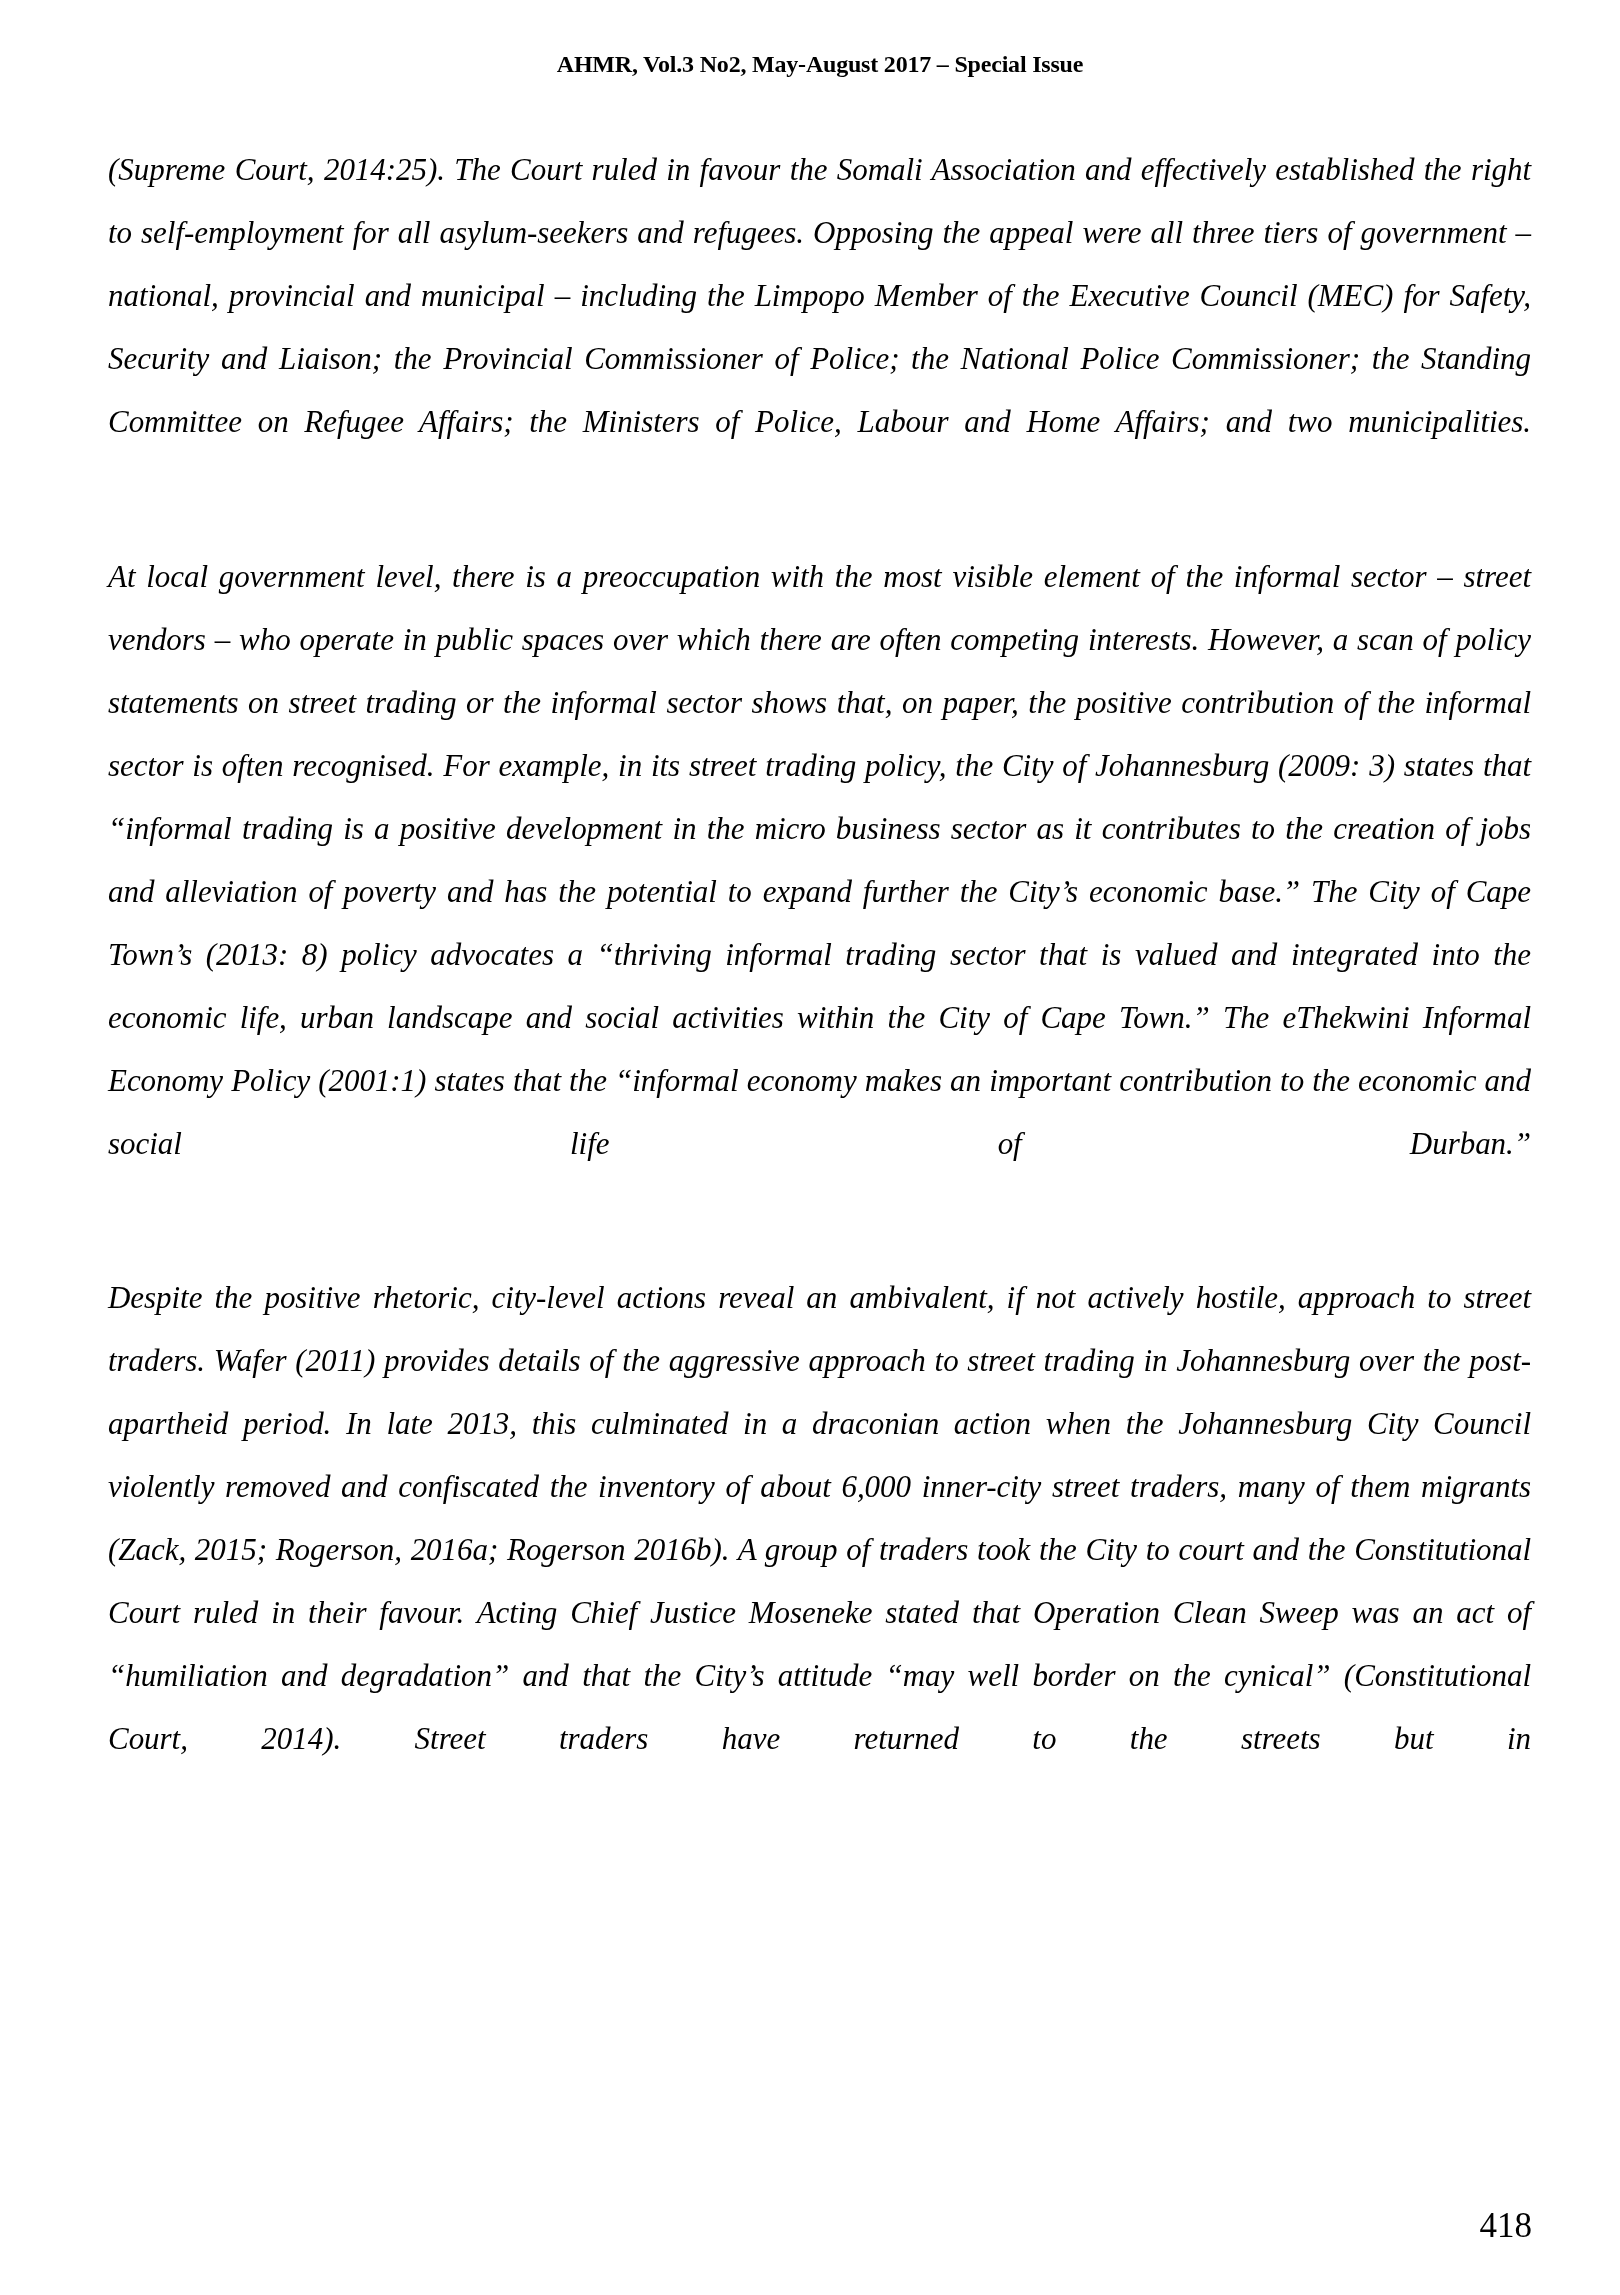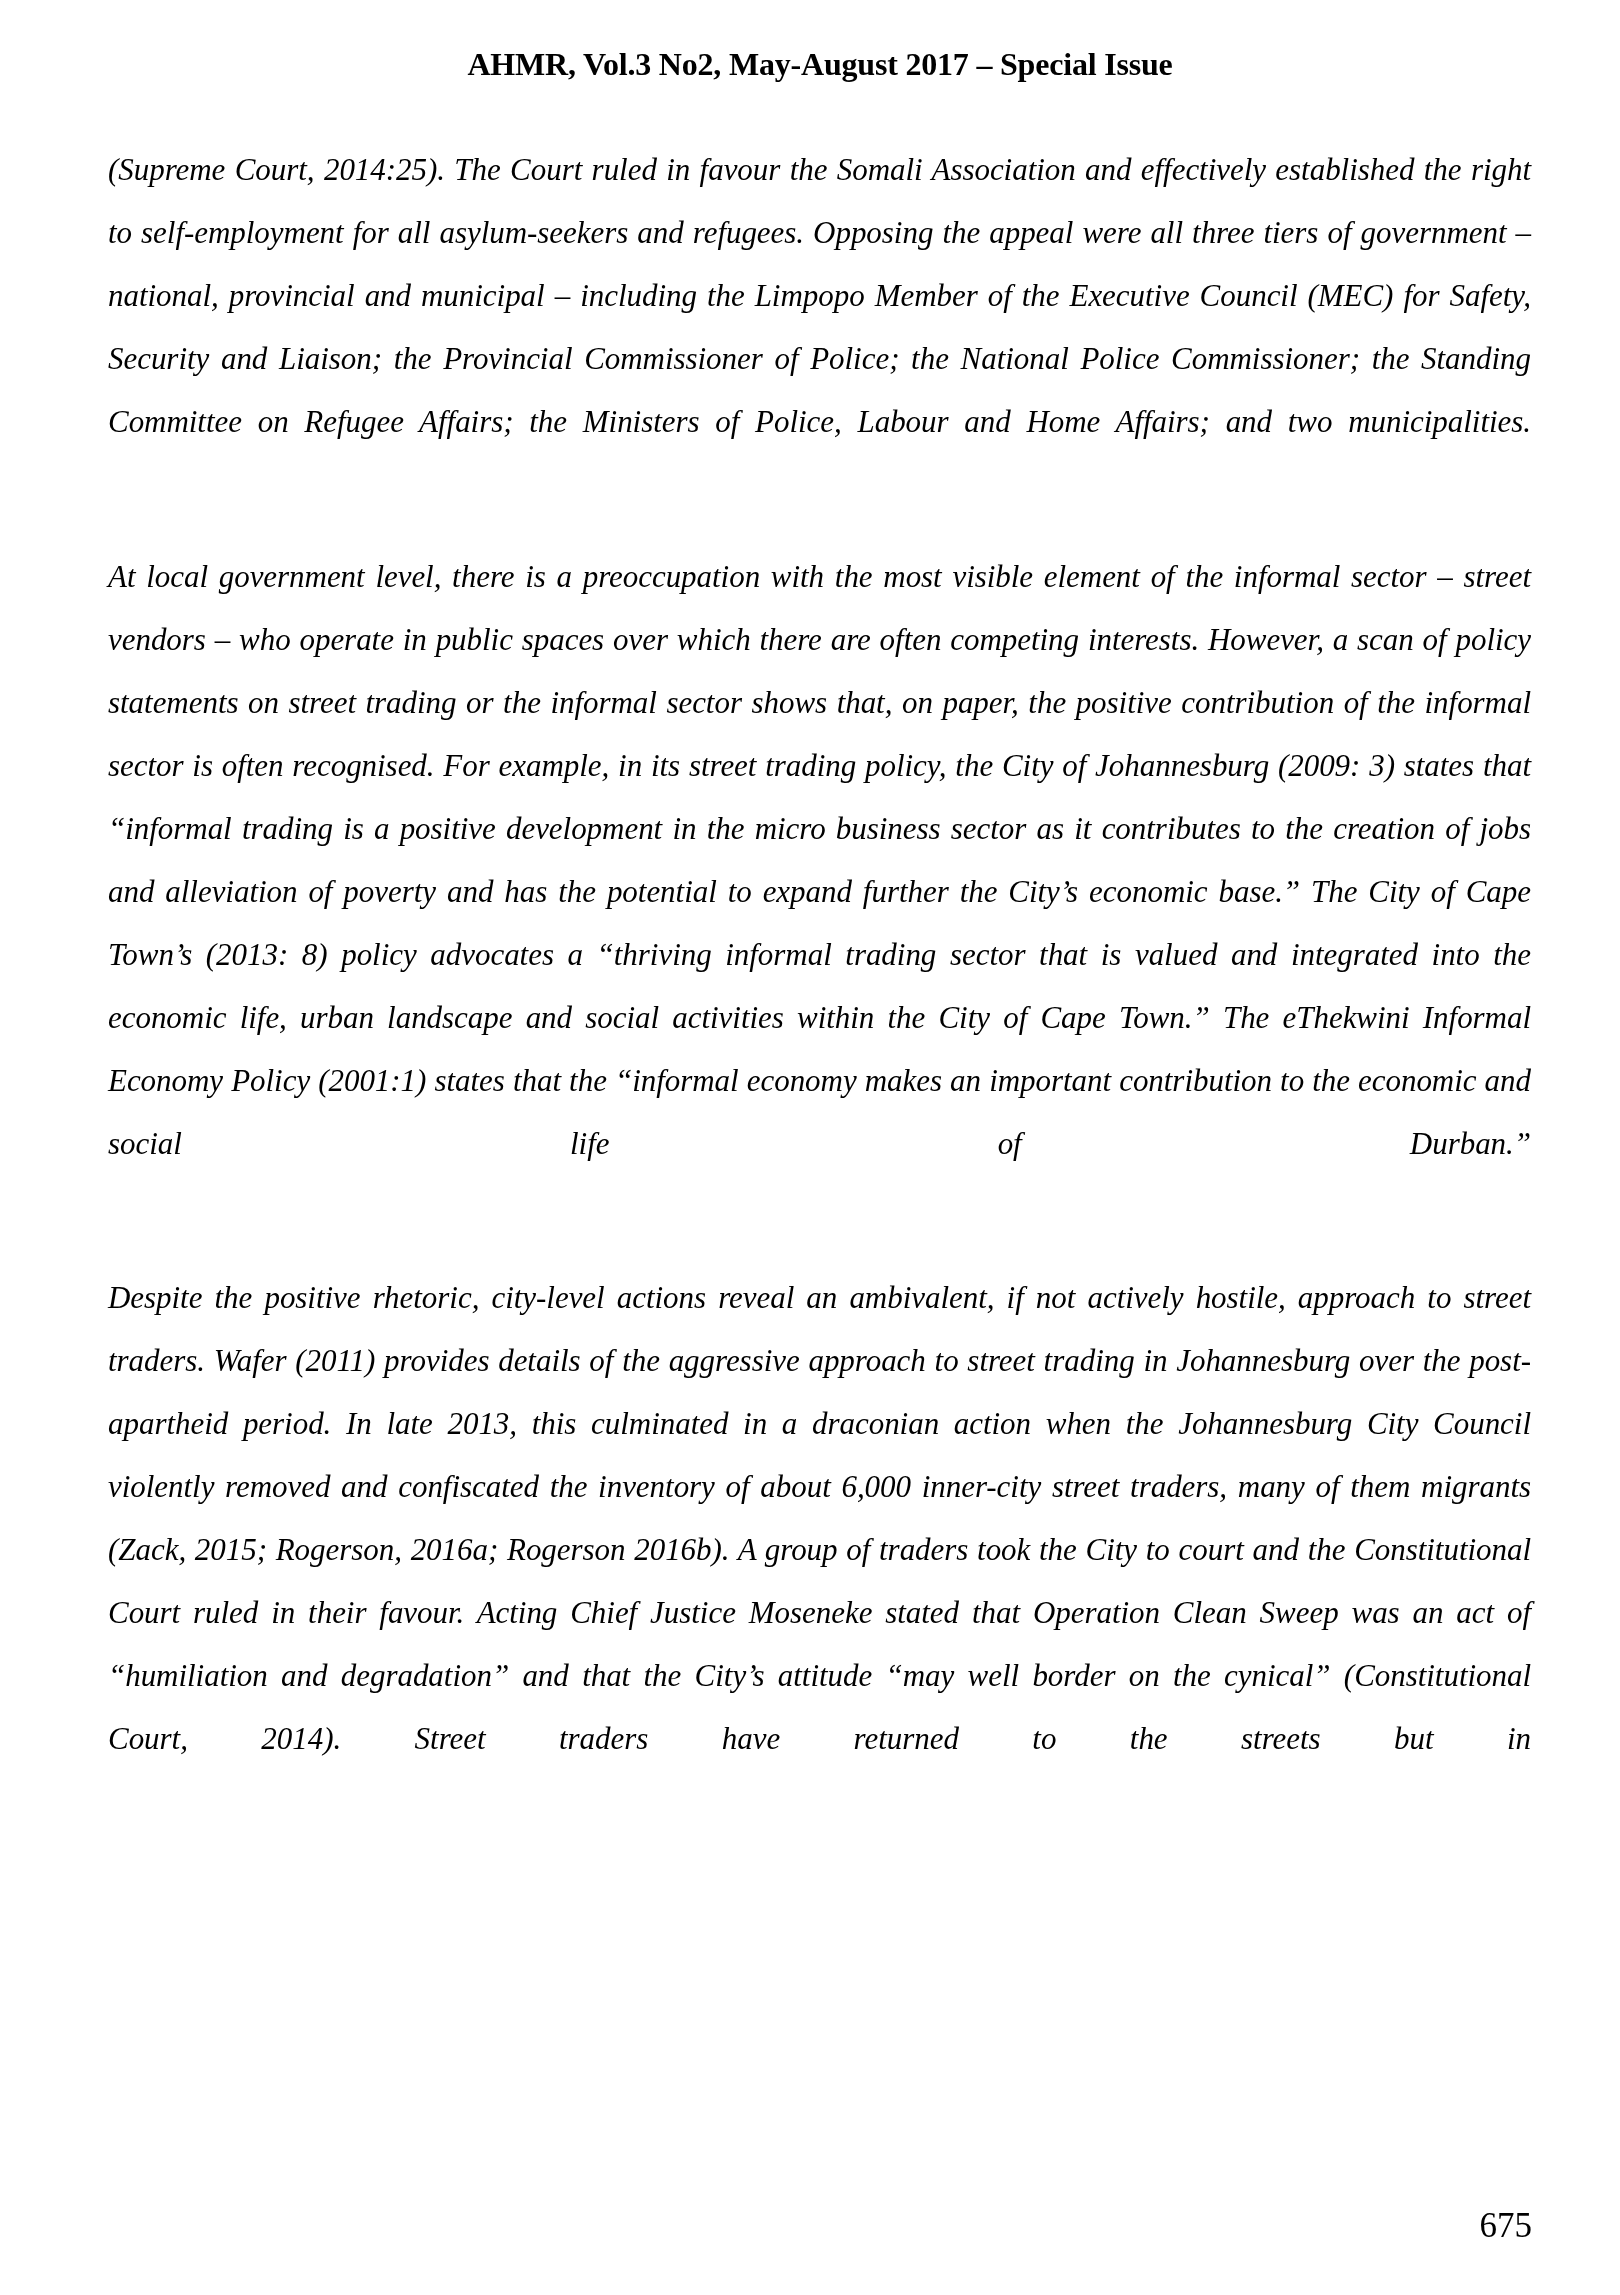--- a/index.html
+++ b/index.html
@@ -25,21 +25,21 @@
   }
 
   
   .running-head {
     position: absolute;
     top: 44px;
     left: 108px;
     right: 89px;
     text-align: center;
     font-weight: bold;
-    font-size: 32px;
+    font-size: 24px;
     line-height: 40px;
     letter-spacing: -0.2px;
     white-space: nowrap;
   }
 
   
   .body-column {
     position: absolute;
     top: 138px;
     left: 108px;
@@ -87,16 +87,16 @@
 <div class="page">
 
   <div class="running-head">AHMR, Vol.3 No2, May-August 2017 – Special Issue</div>
 
   <div class="body-column">
     <p class="para">(Supreme Court, 2014:25). The Court ruled in favour the Somali Association and effectively established the right to self-employment for all asylum-seekers and refugees. Opposing the appeal were all three tiers of government – national, provincial and municipal – including the Limpopo Member of the Executive Council (MEC) for Safety, Security and Liaison; the Provincial Commissioner of Police; the National Police Commissioner; the Standing Committee on Refugee Affairs; the Ministers of Police, Labour and Home Affairs; and two municipalities.</p>
     <p class="para">At local government level, there is a preoccupation with the most visible element of the informal sector – street vendors – who operate in public spaces over which there are often competing interests. However, a scan of policy statements on street trading or the informal sector shows that, on paper, the positive contribution of the informal sector is often recognised. For example, in its street trading policy, the City of Johannesburg (2009: 3) states that “informal trading is a positive development in the micro business sector as it contributes to the creation of jobs and alleviation of poverty and has the potential to expand further the City’s economic base.” The City of Cape Town’s (2013: 8) policy advocates a “thriving informal trading sector that is valued and integrated into the economic life, urban landscape and social activities within the City of Cape Town.” The eThekwini Informal Economy Policy (2001:1) states that the “informal economy makes an important contribution to the economic and social life of Durban.”</p>
     <p class="para">Despite the positive rhetoric, city-level actions reveal an ambivalent, if not actively hostile, approach to street traders. Wafer (2011) provides details of the aggressive approach to street trading in Johannesburg over the post-apartheid period. In late 2013, this culminated in a draconian action when the Johannesburg City Council violently removed and confiscated the inventory of about 6,000 inner-city street traders, many of them migrants (Zack, 2015; Rogerson, 2016a; Rogerson 2016b). A group of traders took the City to court and the Constitutional Court ruled in their favour. Acting Chief Justice Moseneke stated that Operation Clean Sweep was an act of “humiliation and degradation” and that the City’s attitude “may well border on the cynical” (Constitutional Court, 2014). Street traders have returned to the streets but in</p>
   </div>
 
-  <div class="folio">675</div>
+  <div class="folio">418</div>
 
 </div>
 
 
 </body></html>

